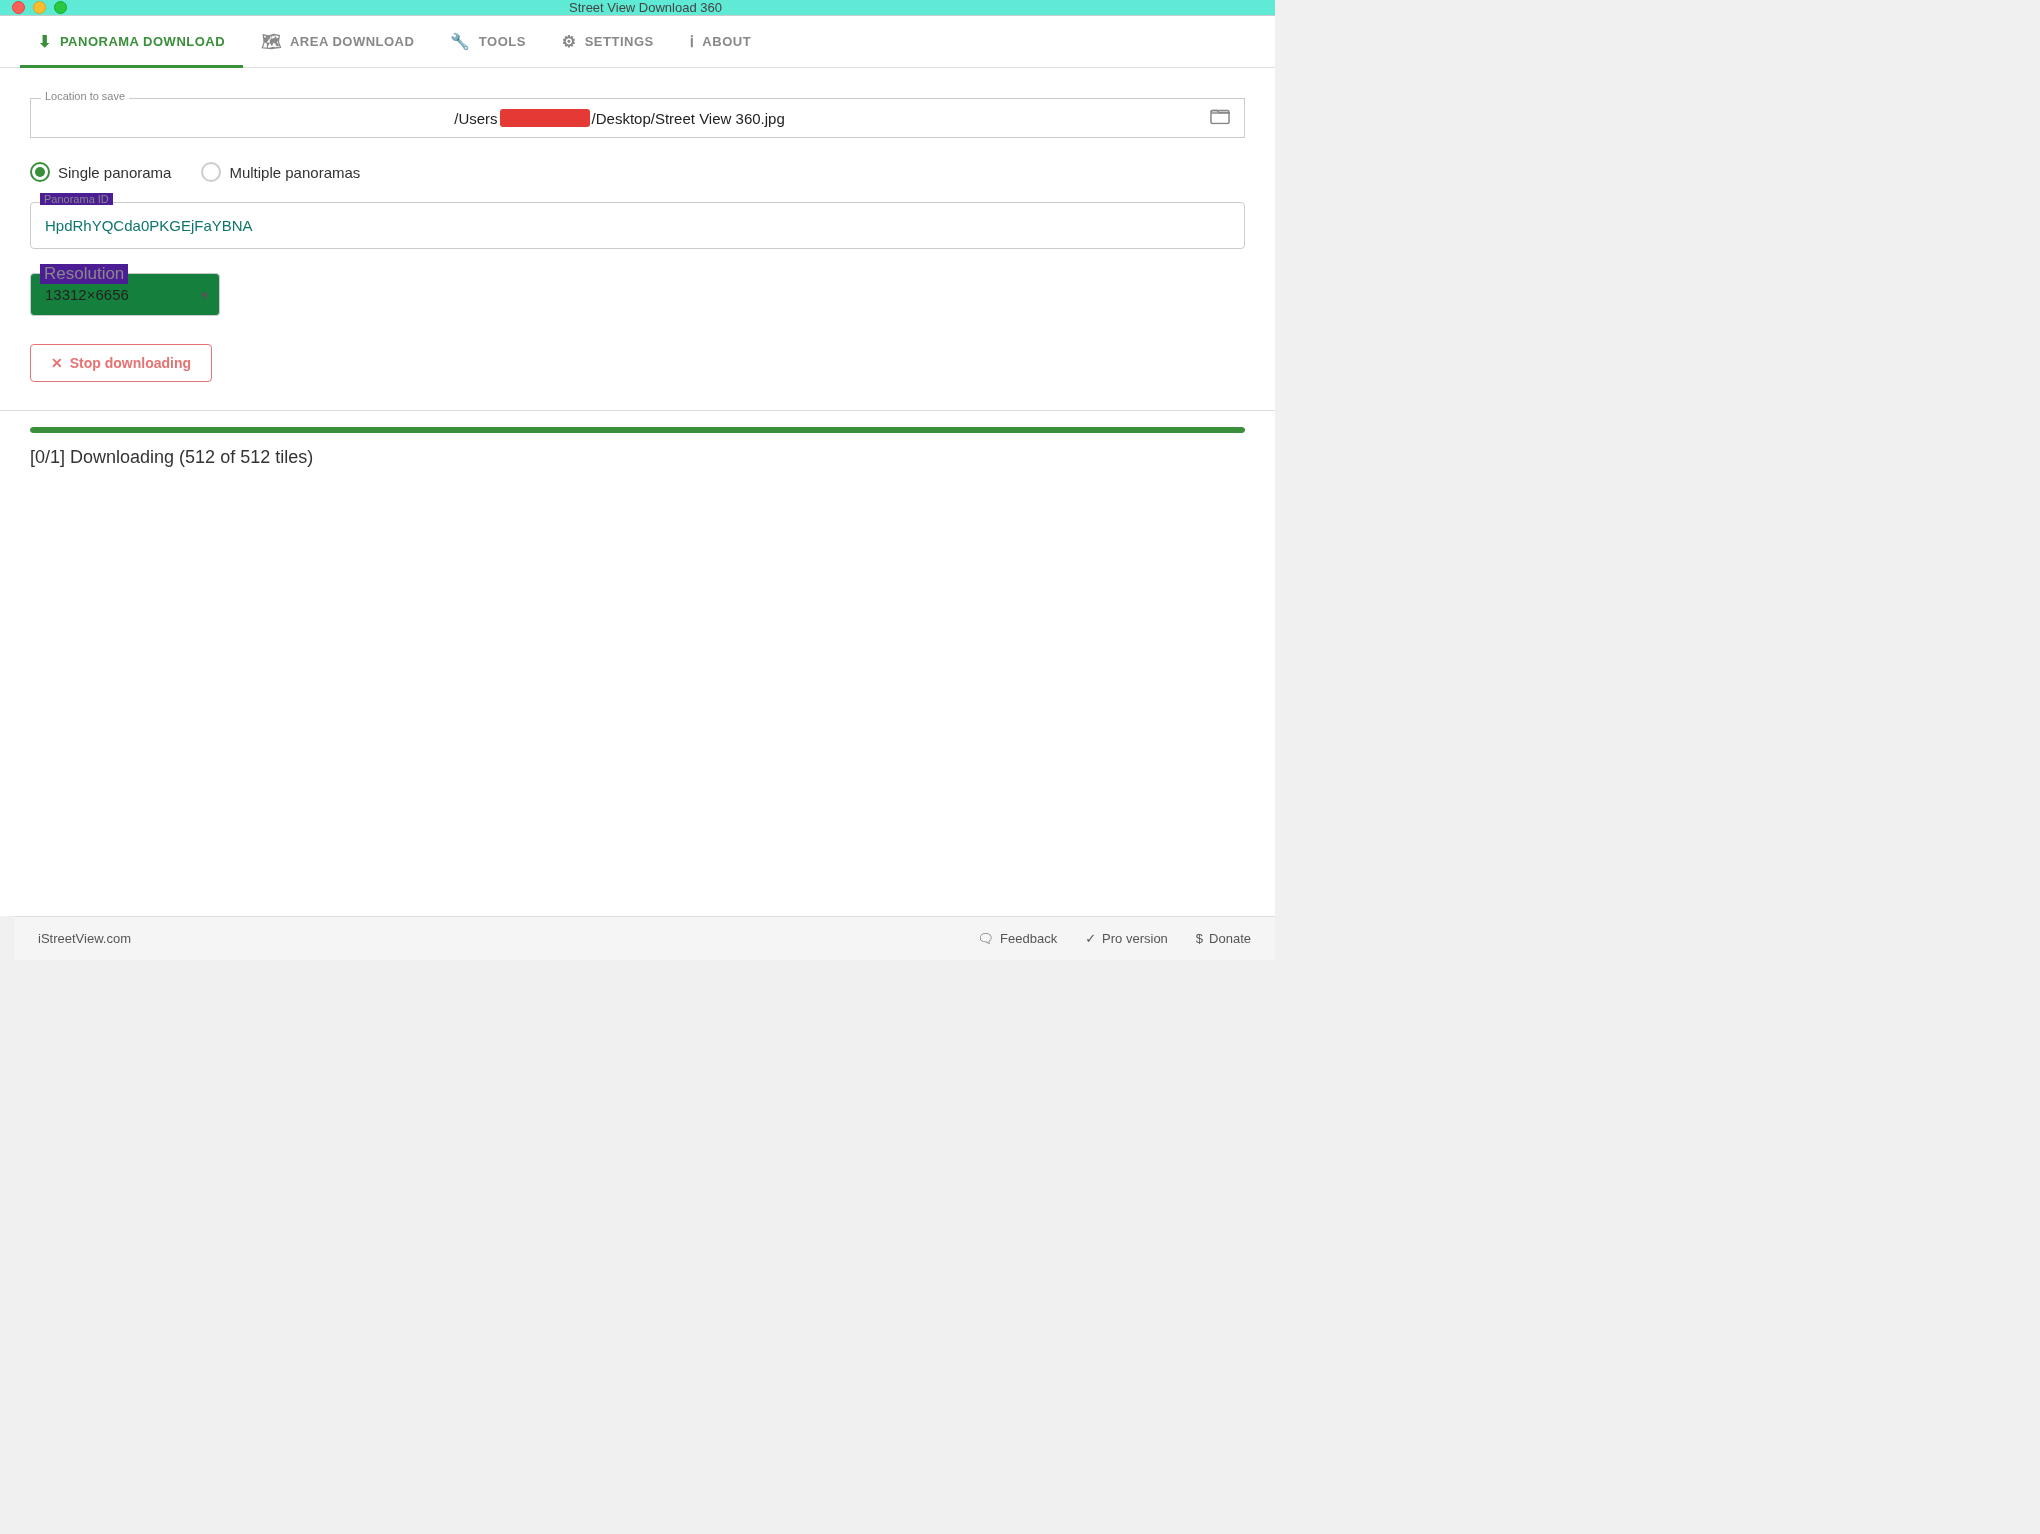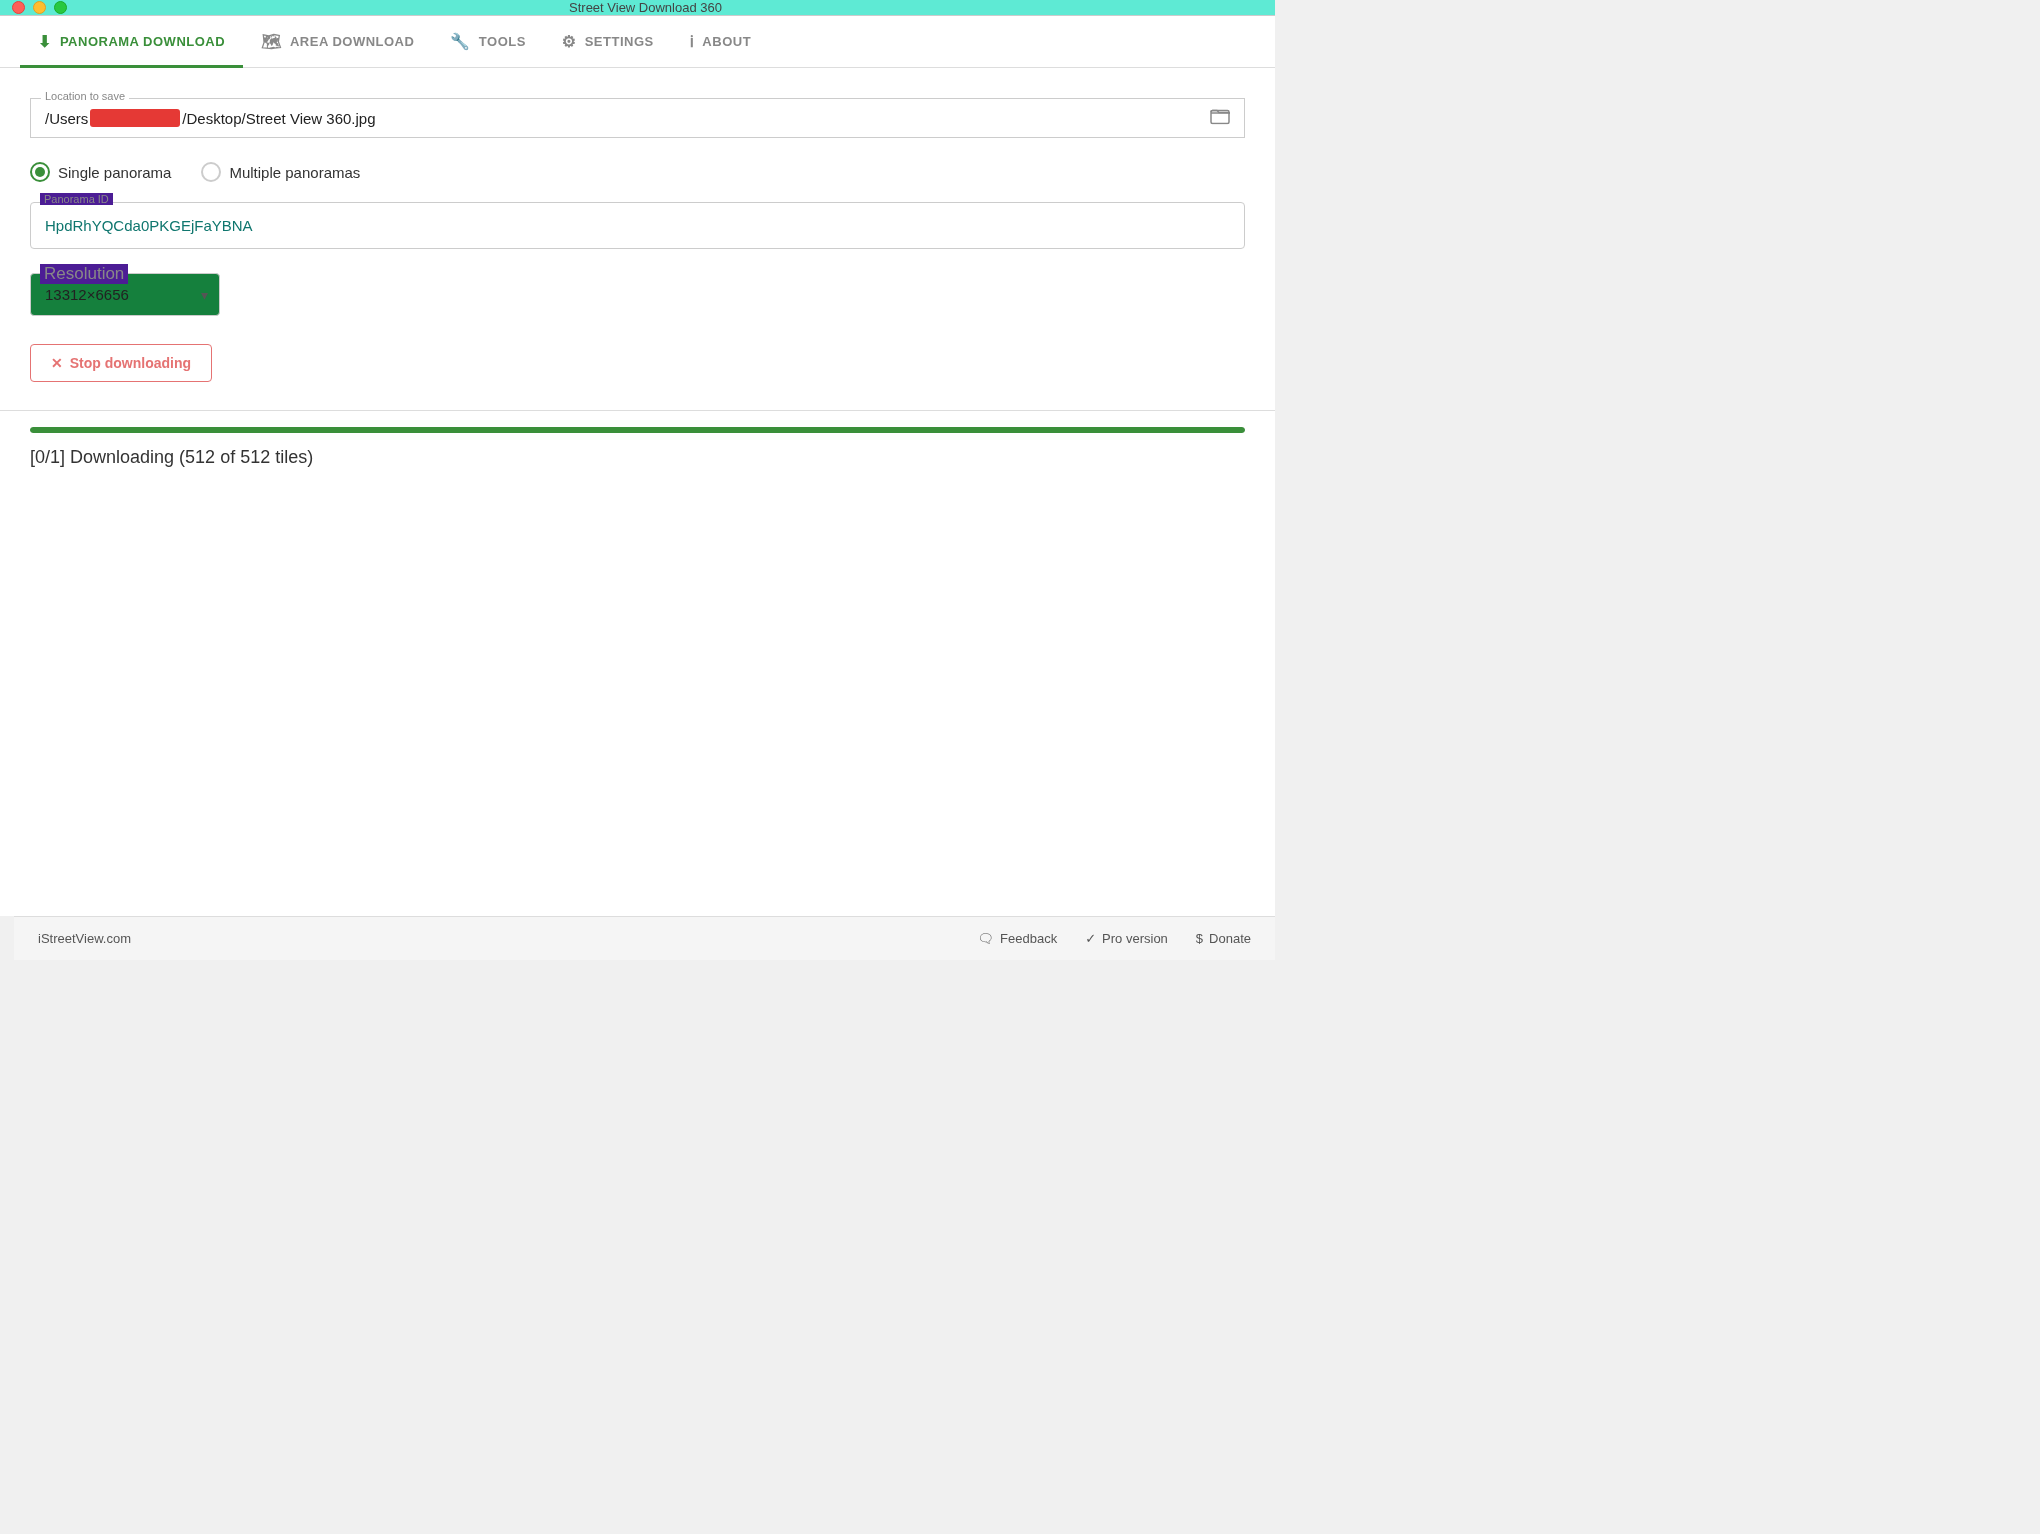--- a/index.html
+++ b/index.html
@@ -104,20 +104,21 @@
       padding: 0 4px;
       font-size: 11px;
       color: #888;
     }
     .field-value {
       font-size: 15px;
       color: #222;
       display: flex;
       align-items: center;
       gap: 0;
+      justify-content: center;
     }
     .redacted {
       display: inline-block;
       width: 90px;
       height: 18px;
       background: #e53935;
       border-radius: 3px;
       vertical-align: middle;
       margin: 0 2px;
     }

